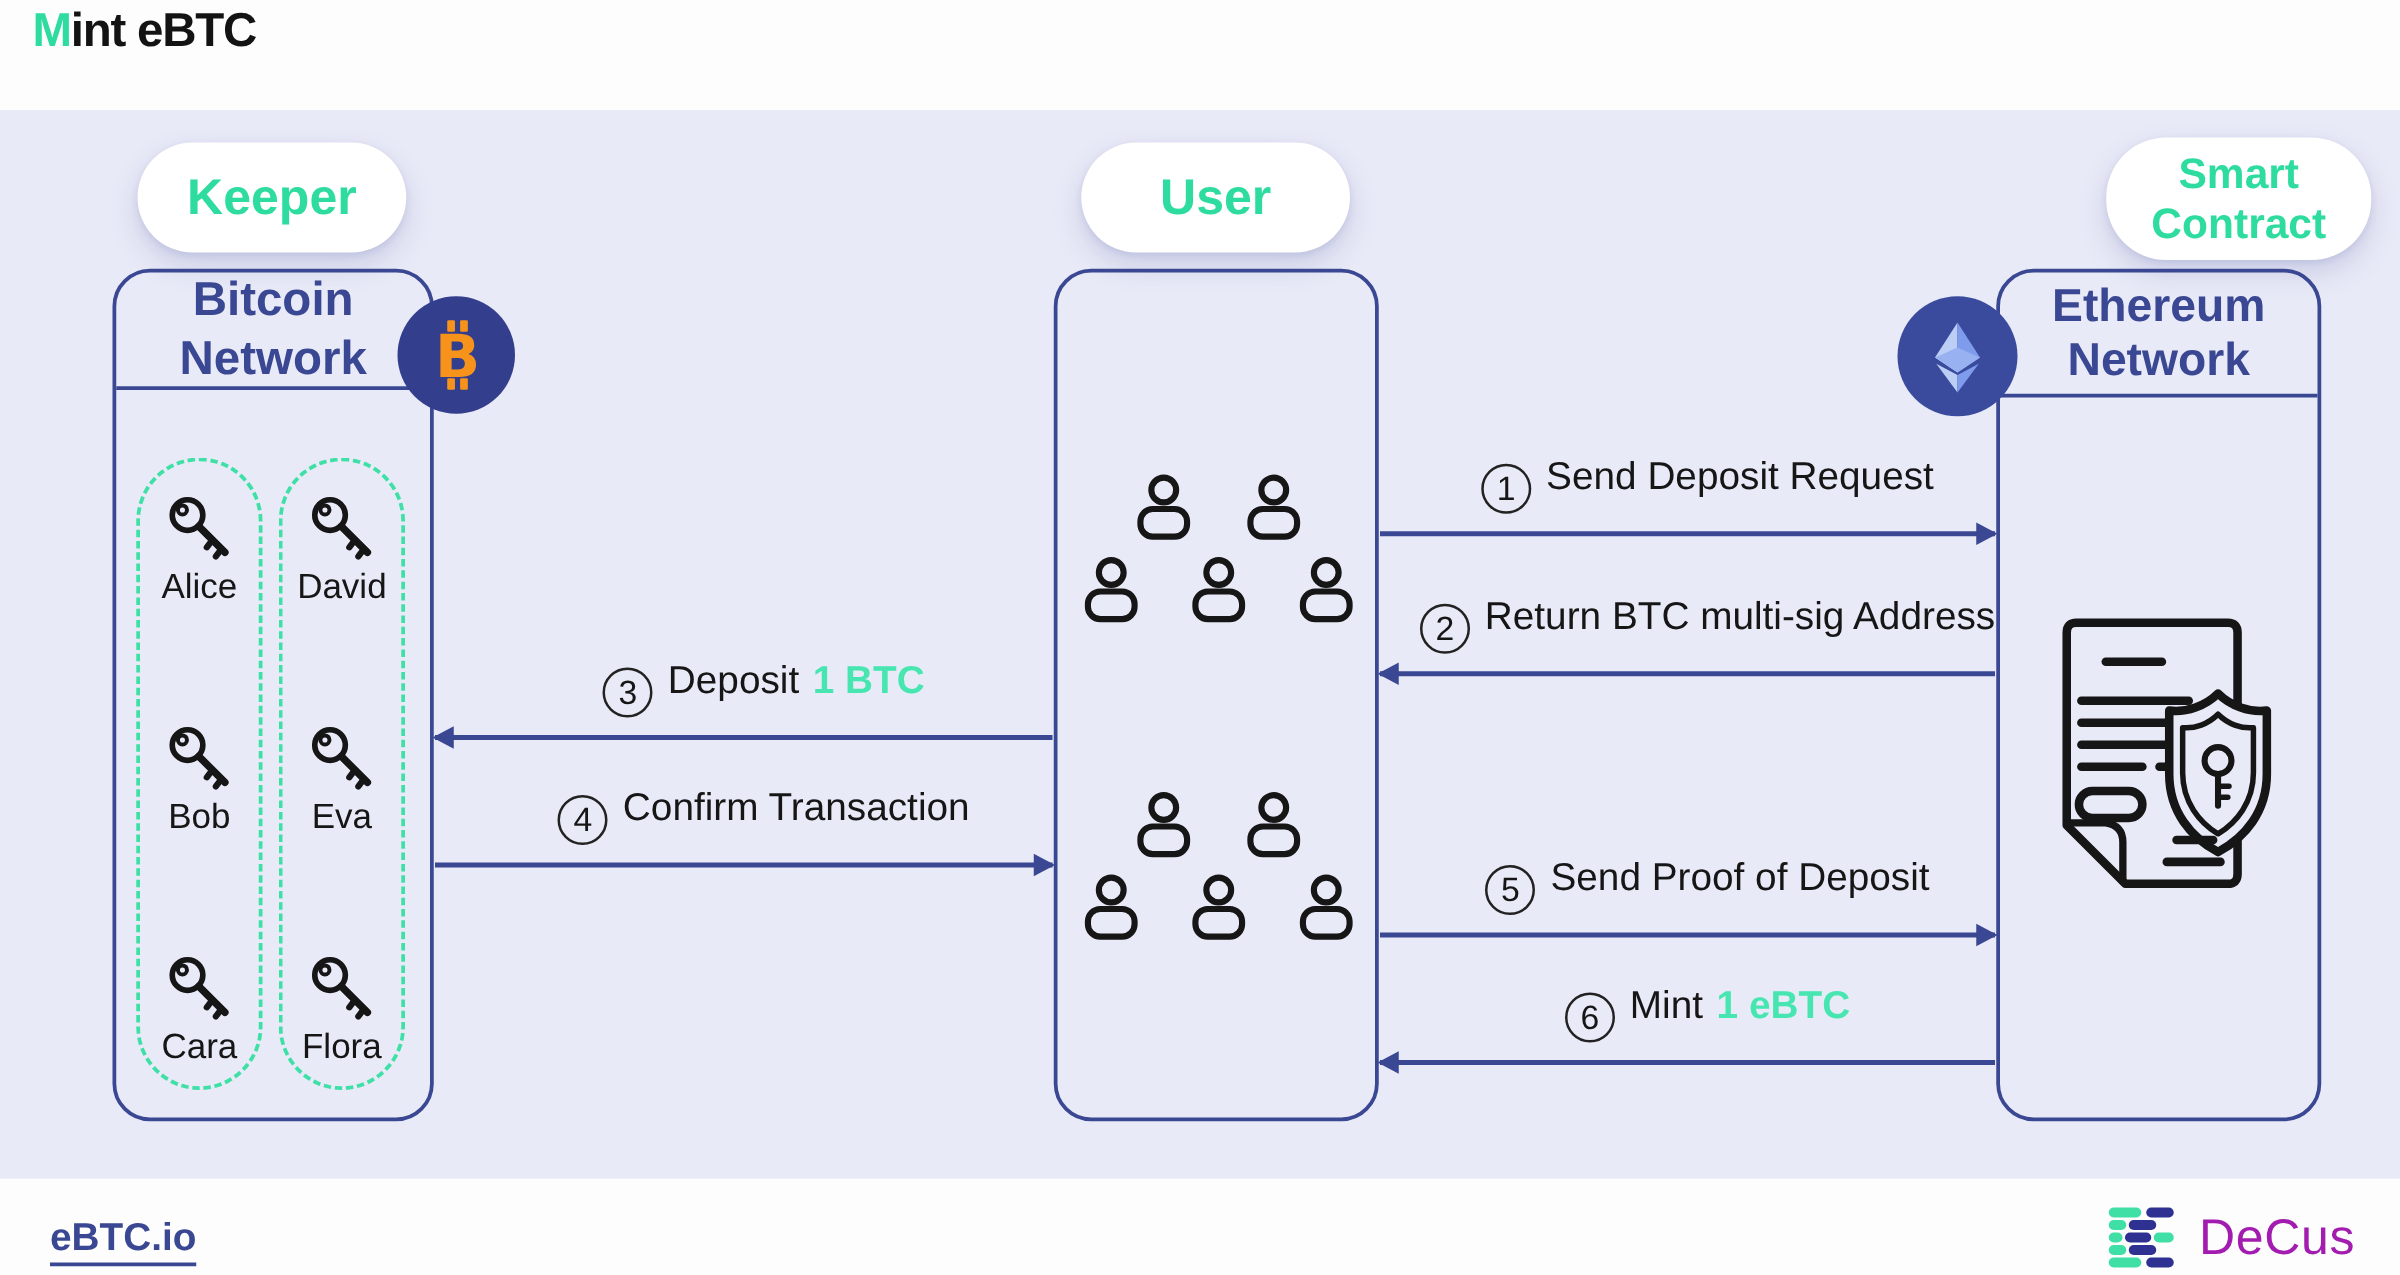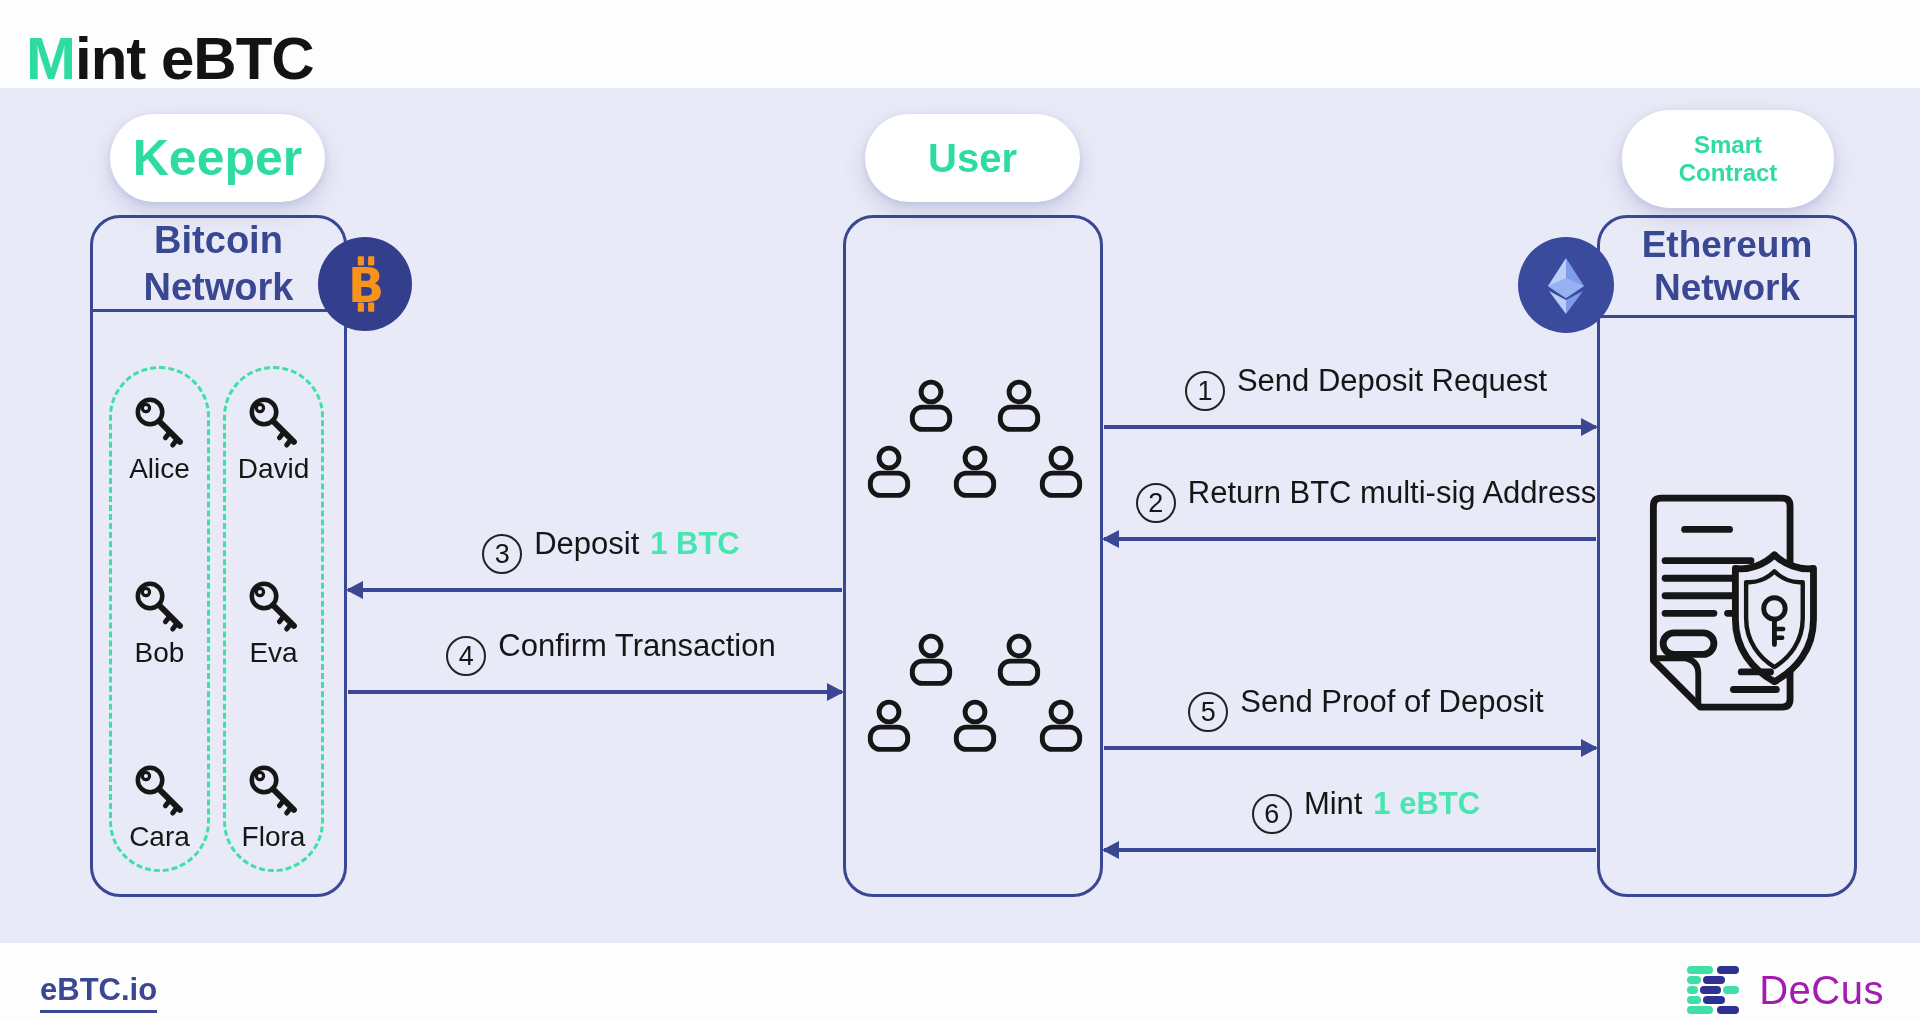--- a/index.html
+++ b/index.html
@@ -3,28 +3,28 @@
 <meta charset="utf-8">
 <style>
   * { margin: 0; padding: 0; box-sizing: border-box; }
   html, body { width: 1920px; height: 1020px; }
   body { font-family: "Liberation Sans", sans-serif; background: #fff; }
 
   .canvas { position: relative; width: 1920px; height: 1020px; background: #FDFDFE; overflow: hidden; }
   .main-band { position: absolute; left: 0; top: 88px; width: 1920px; height: 855px; background: #E9EAF7; }
 
   
-  .page-title { position: absolute; left: 26px; top: 4px; font-size: 60px; font-weight: bold; letter-spacing: -1px; color: #131313; margin-top: 20px; }
+  .page-title { position: absolute; left: 26px; top: 4px; font-size: 38px; font-weight: bold; letter-spacing: -1px; color: #131313; }
   .page-title .accent { color: #2EDCA0; }
 
   
   .badge { position: absolute; background: #fff; border-radius: 48px; display: flex; align-items: center; justify-content: center; text-align: center; color: #2EDCA0; font-weight: bold; box-shadow: 0 10px 22px rgba(90,100,170,0.22), 0 2px 6px rgba(90,100,170,0.14); }
-  .badge-keeper { left: 110px; top: 114px; width: 215px; height: 88px; font-size: 50px; }
+  .badge-keeper { left: 110px; top: 114px; width: 215px; height: 88px; font-size: 40px; }
   .badge-user   { left: 865px; top: 114px; width: 215px; height: 88px; font-size: 40px; }
-  .badge-smart  { left: 1622px; top: 110px; width: 212px; height: 98px; font-size: 24px; line-height: 1.18; }
+  .badge-smart  { left: 1685px; top: 110px; width: 212px; height: 98px; font-size: 34px; line-height: 1.18; }
   .badge-smart span { display: inline-block; width: 165px; }
 
   
   .actor-box { position: absolute; top: 215px; height: 682px; border: 3.5px solid #3A4792; border-radius: 30px; }
   .box-bitcoin { left: 90px;  width: 257px; }
   .box-user    { left: 843px; width: 260px; }
   .box-eth     { left: 1597px; width: 260px; }
   .box-header { width: 100%; border-bottom: 3px solid #3A4792; display: flex; align-items: center; justify-content: center; text-align: center; color: #3A4792; font-weight: bold; font-size: 38px; line-height: 1.22; }
   .box-bitcoin .box-header { height: 94px; }
   .box-eth .box-header { height: 100px; font-size: 37px; line-height: 1.15; }

